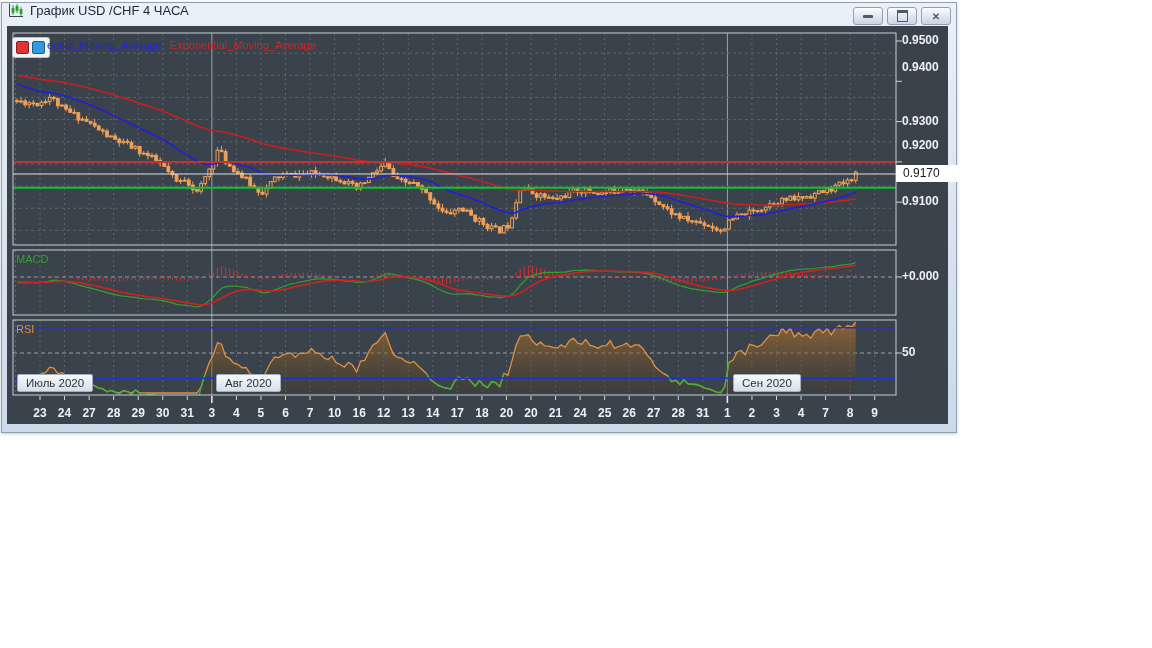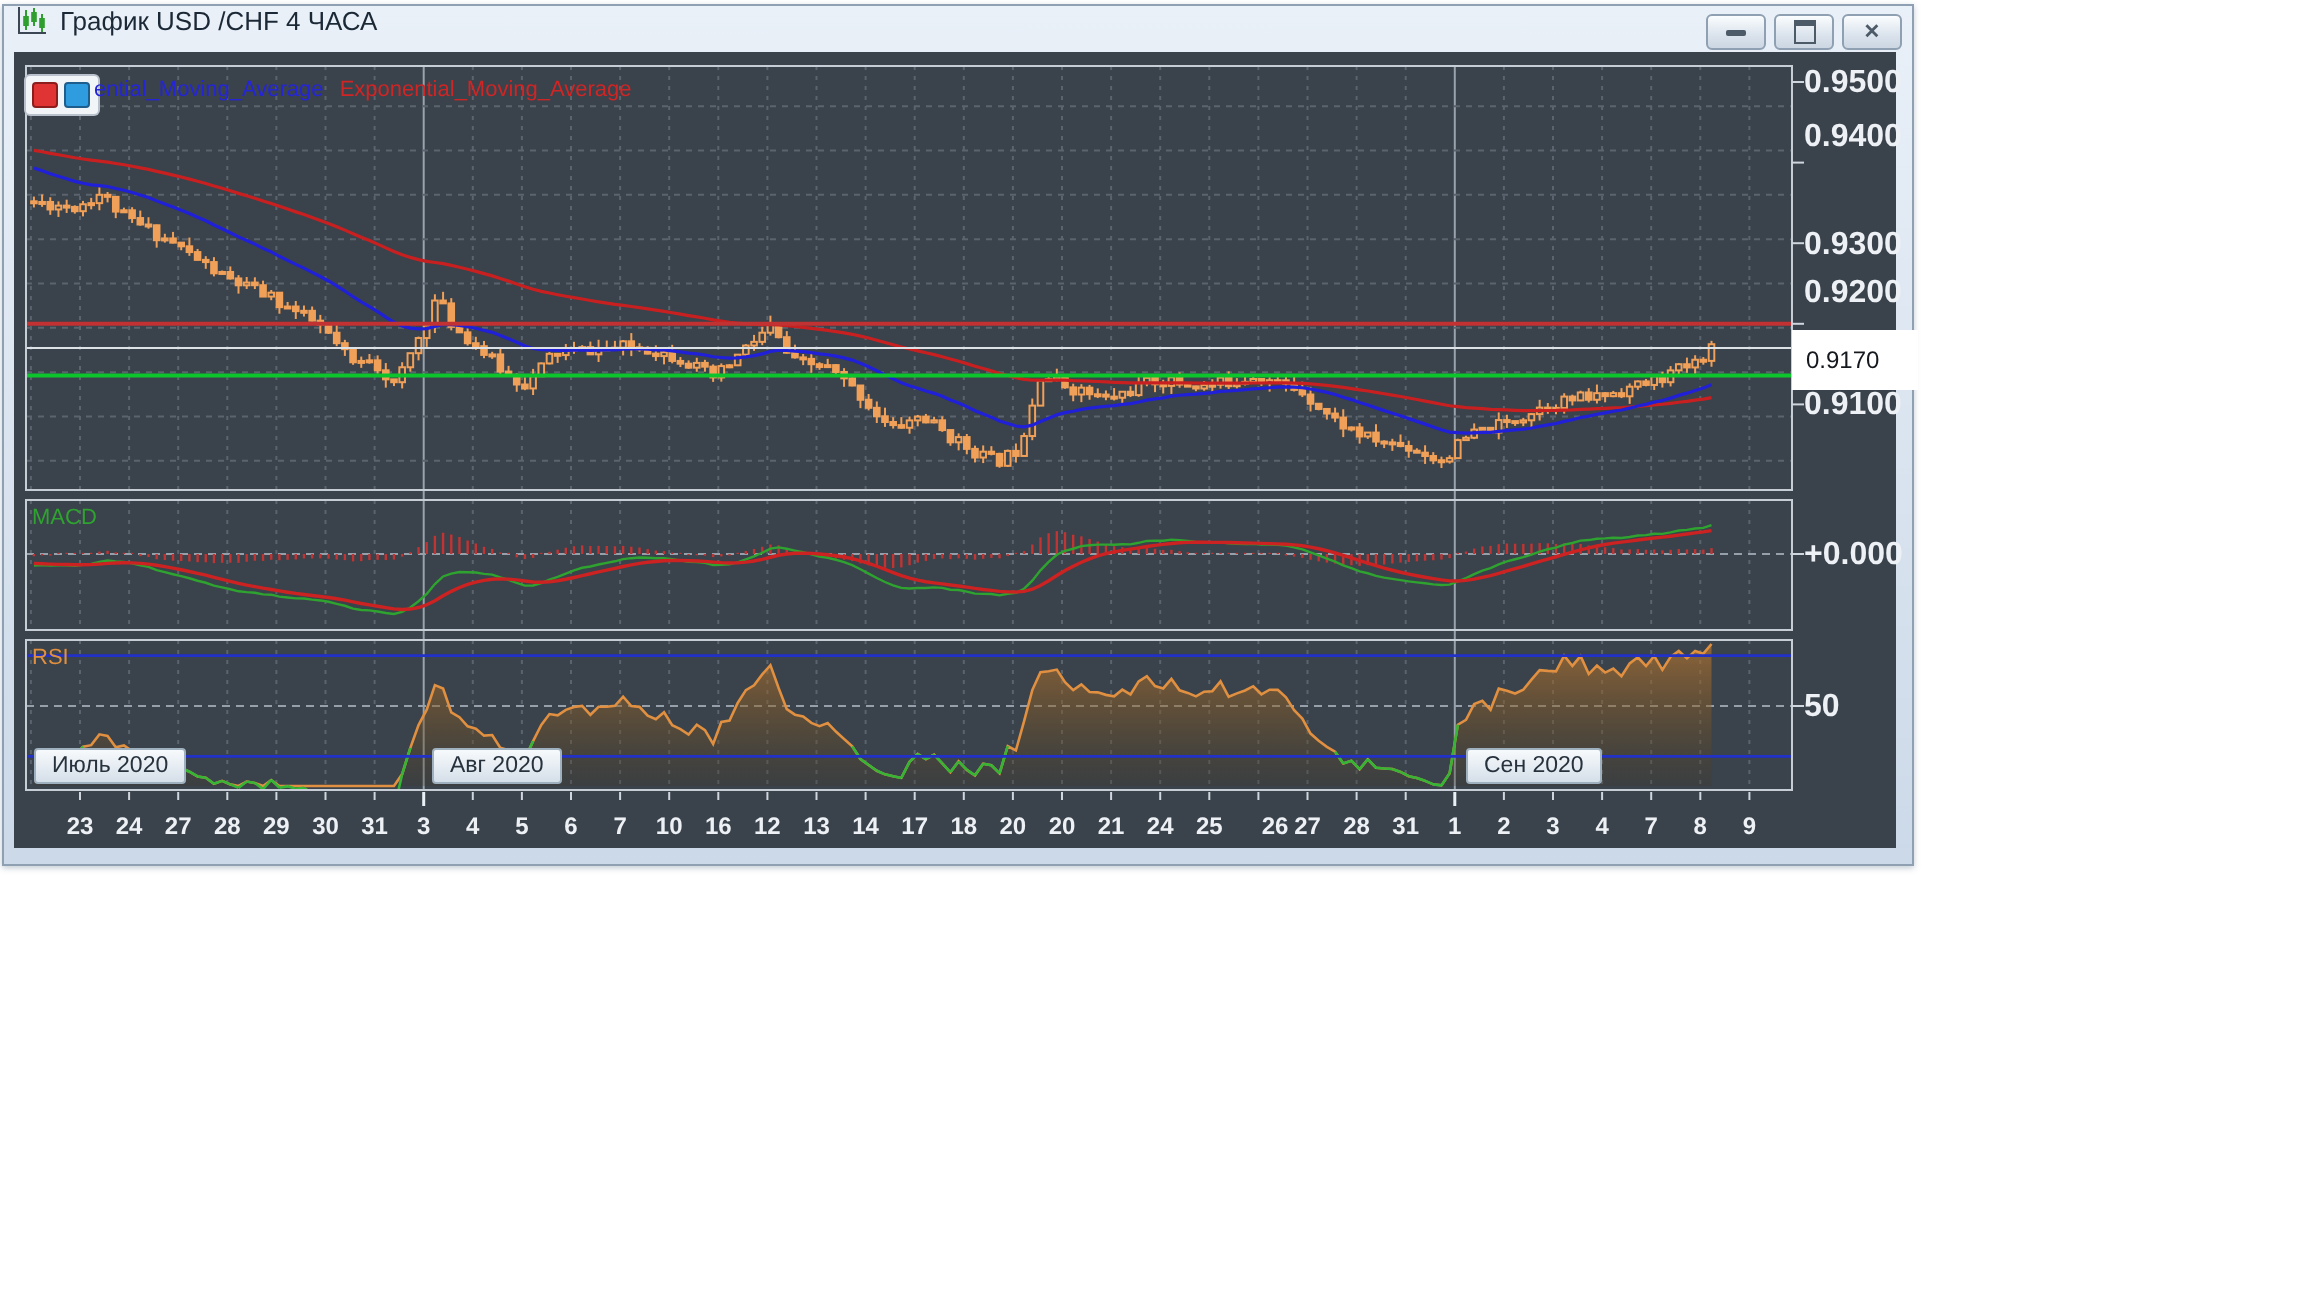--- a/index.html
+++ b/index.html
@@ -29,22 +29,22 @@
   .legend-fast{color:#2525d8}
   .legend-slow{color:#d02525;margin-left:5px}
   .macd-label{left:9px;top:227px;color:#2fa32f;font-size:11px}
   .rsi-label{left:9px;top:297px;color:#e09040;font-size:11px}
   .badge{position:absolute;top:348px;height:16px;padding:0 8px;
          background:linear-gradient(#f7fafc,#d5dfe9);border:1px solid #9fb0bf;border-radius:2px;
          font-size:11.5px;color:#27323d;display:flex;align-items:center;white-space:nowrap}
   #badge-jul{left:10px}
   #badge-aug{left:209px}
   #badge-sep{left:726px}
-  .axis-label{position:absolute;left:895px;color:#edf1f5;font-weight:bold;font-size:16px;white-space:nowrap}
-  .current-box{position:absolute;left:889px;top:137px;width:56px;height:30px;background:#ffffff;
+  .axis-label{position:absolute;left:895px;color:#edf1f5;font-weight:bold;font-size:12px;white-space:nowrap}
+  .current-box{position:absolute;left:889px;top:137px;width:56px;height:17px;background:#ffffff;
                color:#15191e;font-size:12px;display:flex;align-items:center;padding-left:7px}
   .xlabel{position:absolute;top:380px;width:30px;text-align:center;color:#edf1f5;
           font-weight:bold;font-size:12px}
 </style>
 </head>
 <body>
 
 <div class="window">
   <div class="titlebar">
     <svg class="title-icon" viewBox="0 0 16 15">
@@ -1004,21 +1004,21 @@
         <span class="xlabel" style="left: 361.7px;">12</span>
         <span class="xlabel" style="left: 386.25px;">13</span>
         <span class="xlabel" style="left: 410.8px;">14</span>
         <span class="xlabel" style="left: 435.35px;">17</span>
         <span class="xlabel" style="left: 459.9px;">18</span>
         <span class="xlabel" style="left: 484.45px;">20</span>
         <span class="xlabel" style="left: 509px;">20</span>
         <span class="xlabel" style="left: 533.55px;">21</span>
         <span class="xlabel" style="left: 558.1px;">24</span>
         <span class="xlabel" style="left: 582.65px;">25</span>
-        <span class="xlabel" style="left: 607.2px; text-align: right;">26</span>
+        <span class="xlabel" style="left: 607.2px;">26</span>
         <span class="xlabel" style="left: 631.75px;">27</span>
         <span class="xlabel" style="left: 656.3px;">28</span>
         <span class="xlabel" style="left: 680.85px;">31</span>
         <span class="xlabel" style="left: 705.4px;">1</span>
         <span class="xlabel" style="left: 729.95px;">2</span>
         <span class="xlabel" style="left: 754.5px;">3</span>
         <span class="xlabel" style="left: 779.05px;">4</span>
         <span class="xlabel" style="left: 803.6px;">7</span>
         <span class="xlabel" style="left: 828.15px;">8</span>
         <span class="xlabel" style="left: 852.7px;">9</span>

